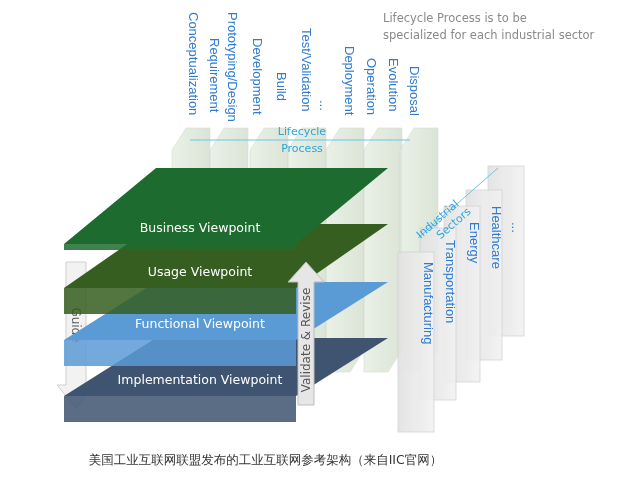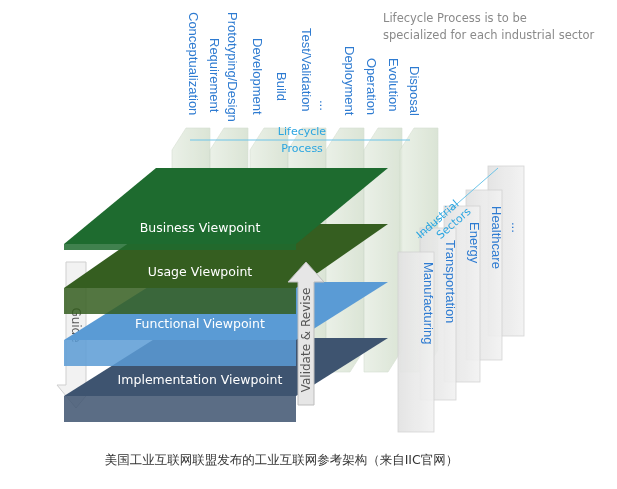--- a/index.html
+++ b/index.html
@@ -3,21 +3,21 @@
 <meta charset="utf-8">
 <style>
   html, body { margin: 0; padding: 0; background: #ffffff; }
   body { width: 617px; height: 489px; position: relative; overflow: hidden; font-family: "Liberation Sans", sans-serif; }
   #diagram { position: absolute; left: 0; top: 0; width: 617px; height: 489px; }
   .lbl-blue { fill: #2e7bd1; font-family: "Liberation Sans", sans-serif; font-size: 13px; }
   .lbl-cyan { fill: #2ba5e0; font-family: "DejaVu Sans", sans-serif; font-size: 11px; }
   .note { fill: #8a8a8a; font-family: "DejaVu Sans", sans-serif; font-size: 11.5px; }
   .layer-text { fill: #ffffff; font-family: "DejaVu Sans", sans-serif; font-size: 12.5px; }
   .arrow-text { fill: #555555; font-family: "DejaVu Sans", sans-serif; font-size: 12px; }
-  .caption { position: absolute; left: 16px; width: 531px; top: 452px; text-align: center; font-family: "DejaVu Sans", sans-serif; font-size: 12.5px; color: #333; }
+  .caption { position: absolute; left: 0; width: 531px; top: 452px; text-align: center; font-family: "DejaVu Sans", sans-serif; font-size: 12.5px; color: #333; }
 </style>
 </head>
 <body>
 
 <svg id="diagram" viewBox="0 0 617 489" xmlns="http://www.w3.org/2000/svg">
   <defs>
     <linearGradient id="colGrad" x1="0" y1="0" x2="1" y2="0">
       <stop offset="0" stop-color="#e4ece0"></stop>
       <stop offset="1" stop-color="#cfdcc8"></stop>
     </linearGradient>

